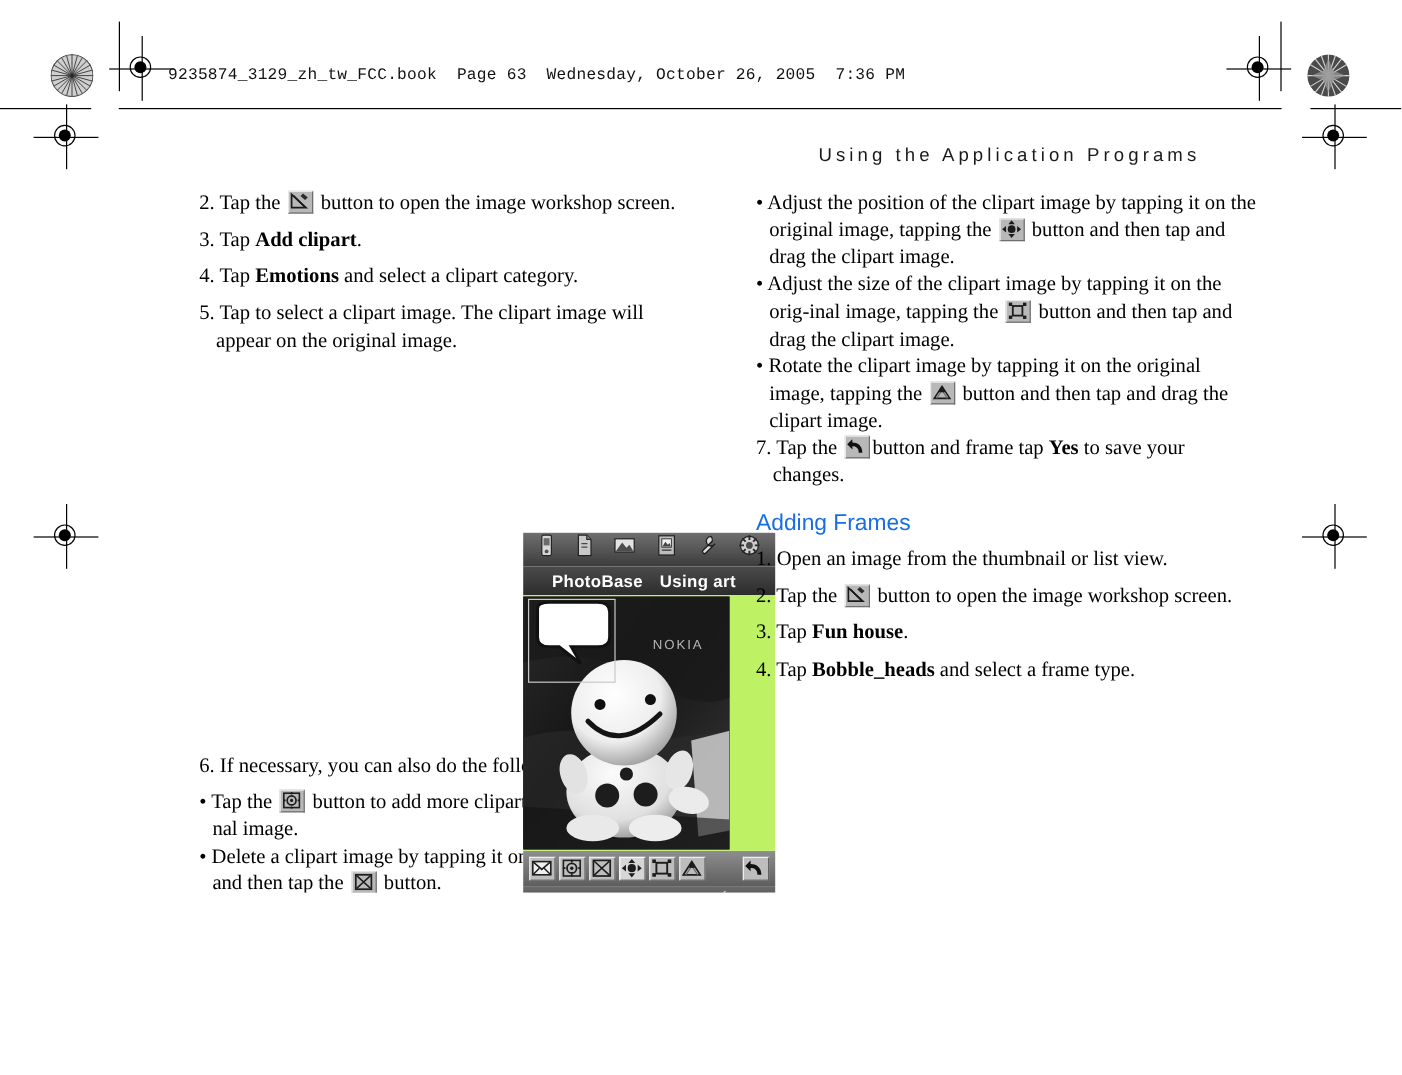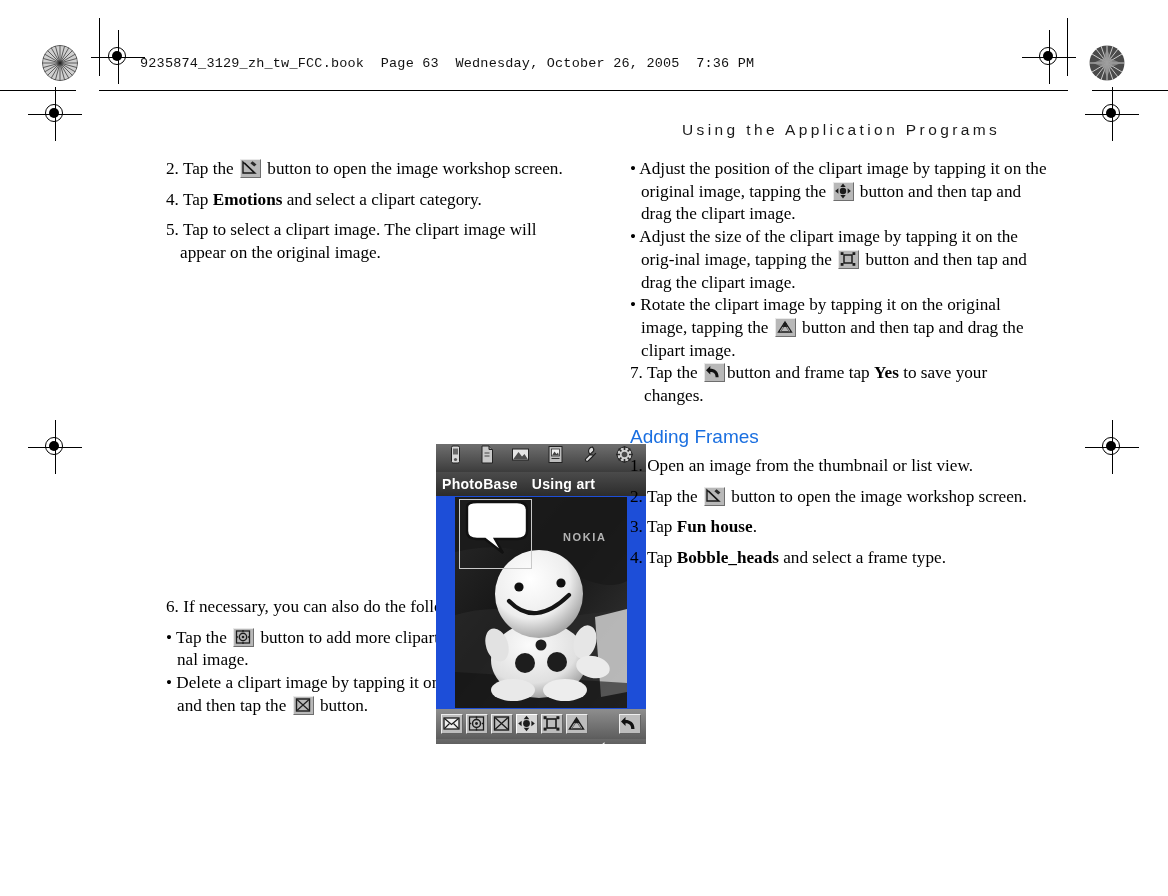--- a/index.html
+++ b/index.html
@@ -158,33 +158,31 @@
   #dev-title {
     height: 24px;
     background: linear-gradient(#4b4b4b, #2c2c2c);
     color: #fff;
     font-family: "Liberation Sans", "DejaVu Sans", sans-serif;
     font-size: 14px;
     font-weight: bold;
     letter-spacing: .3px;
     display: flex;
     align-items: center;
-    padding-left: 6px;
+    padding-left: 24px;
     box-sizing: border-box;
   }
   #dev-title .t2 { margin-left: 14px; }
 
   #dev-canvas {
     height: 213px;
-    background: #1d4ed8;
+    background: #bef264;
     position: relative;
     display: flex;
     align-items: center;
-    justify-content: center;
-    font-weight: bold;
   }
   #photo {
     position: relative;
     width: 172px;
     height: 211px;
     overflow: hidden;
     background: #1d1d1d;
   }
   #photo .clip-frame {
     position: absolute;
@@ -470,20 +468,21 @@
       <span class="btn-ico">
         <svg width="18" height="16" viewBox="0 0 18 16">
           <path d="M2 2 L2 13 L14 13 Z" fill="none" stroke="#1a1a1a" stroke-width="1.4"></path>
           <path d="M3.5 3 L12.5 12" stroke="#1a1a1a" stroke-width="1.4"></path>
           <path d="M11.5 1.2 L15.5 4.5 L13.2 6.6 L9.4 3.3 Z" fill="#2b2b2b"></path>
         </svg>
       </span>
       <span>button to open the image workshop screen.</span>
     </p>
 
+    <p class="para gap"><span>3. Tap </span><b>Add clipart</b><span>.</span></p>
 
     <p class="para gap"><span>4. Tap </span><b>Emotions</b><span> and select a clipart category.</span></p>
 
     <p class="para">5. Tap to select a clipart image. The clipart image will appear on the original image.</p>
 
     <div id="device">
 
       <div id="dev-icons">
         <span>
           <svg width="15" height="19" viewBox="0 0 15 19">

